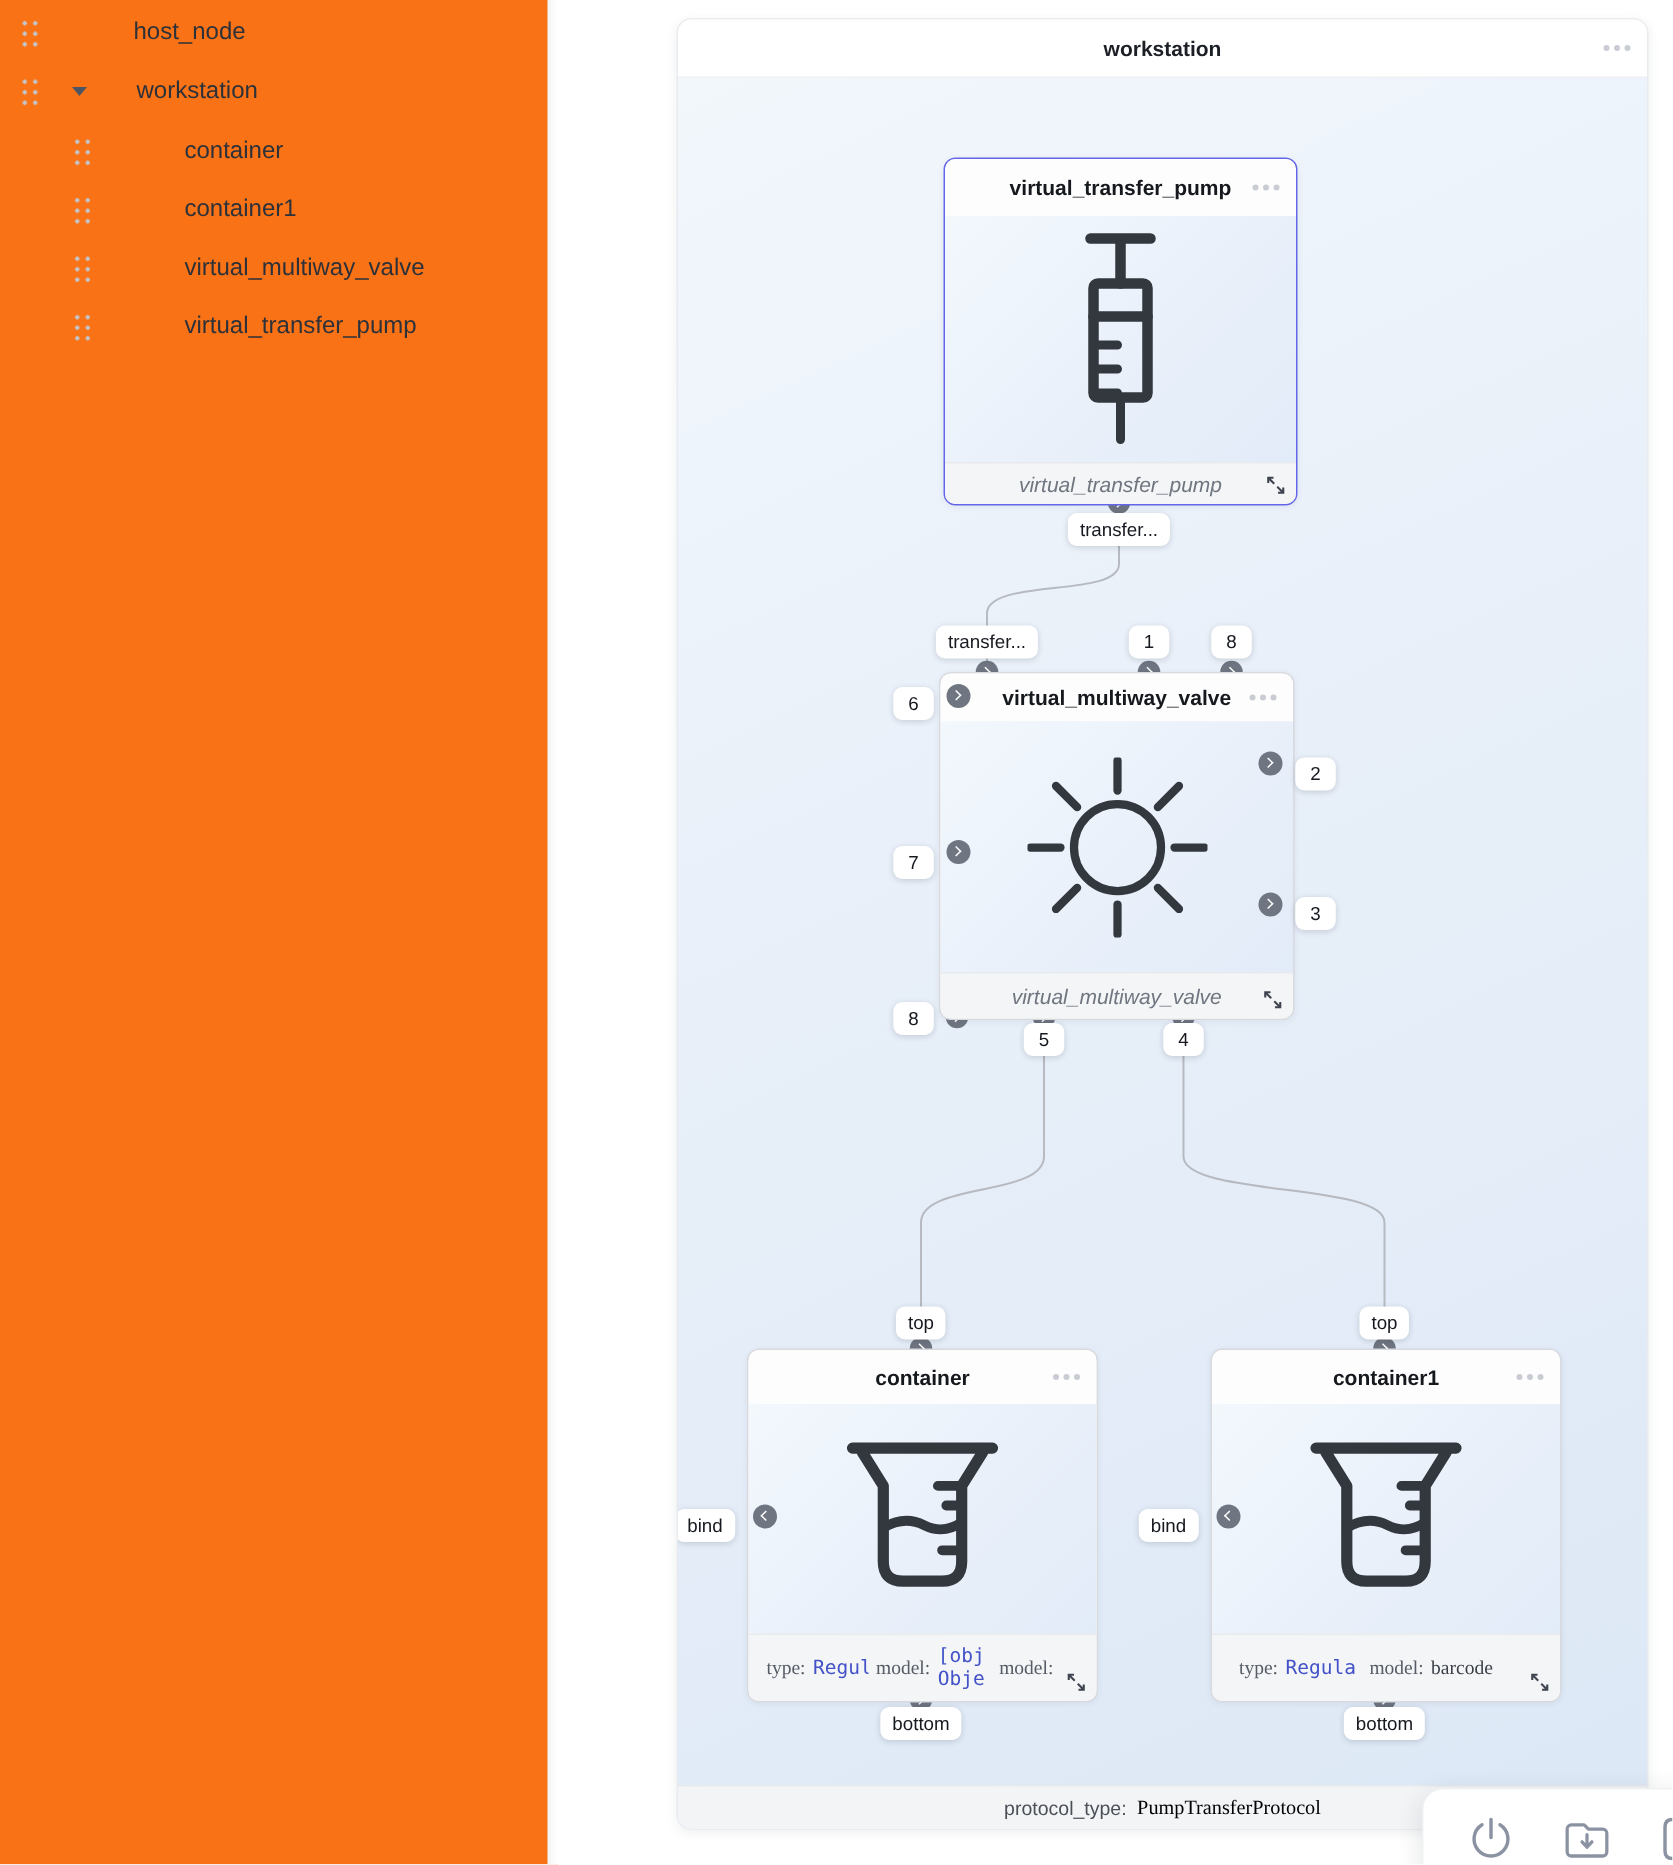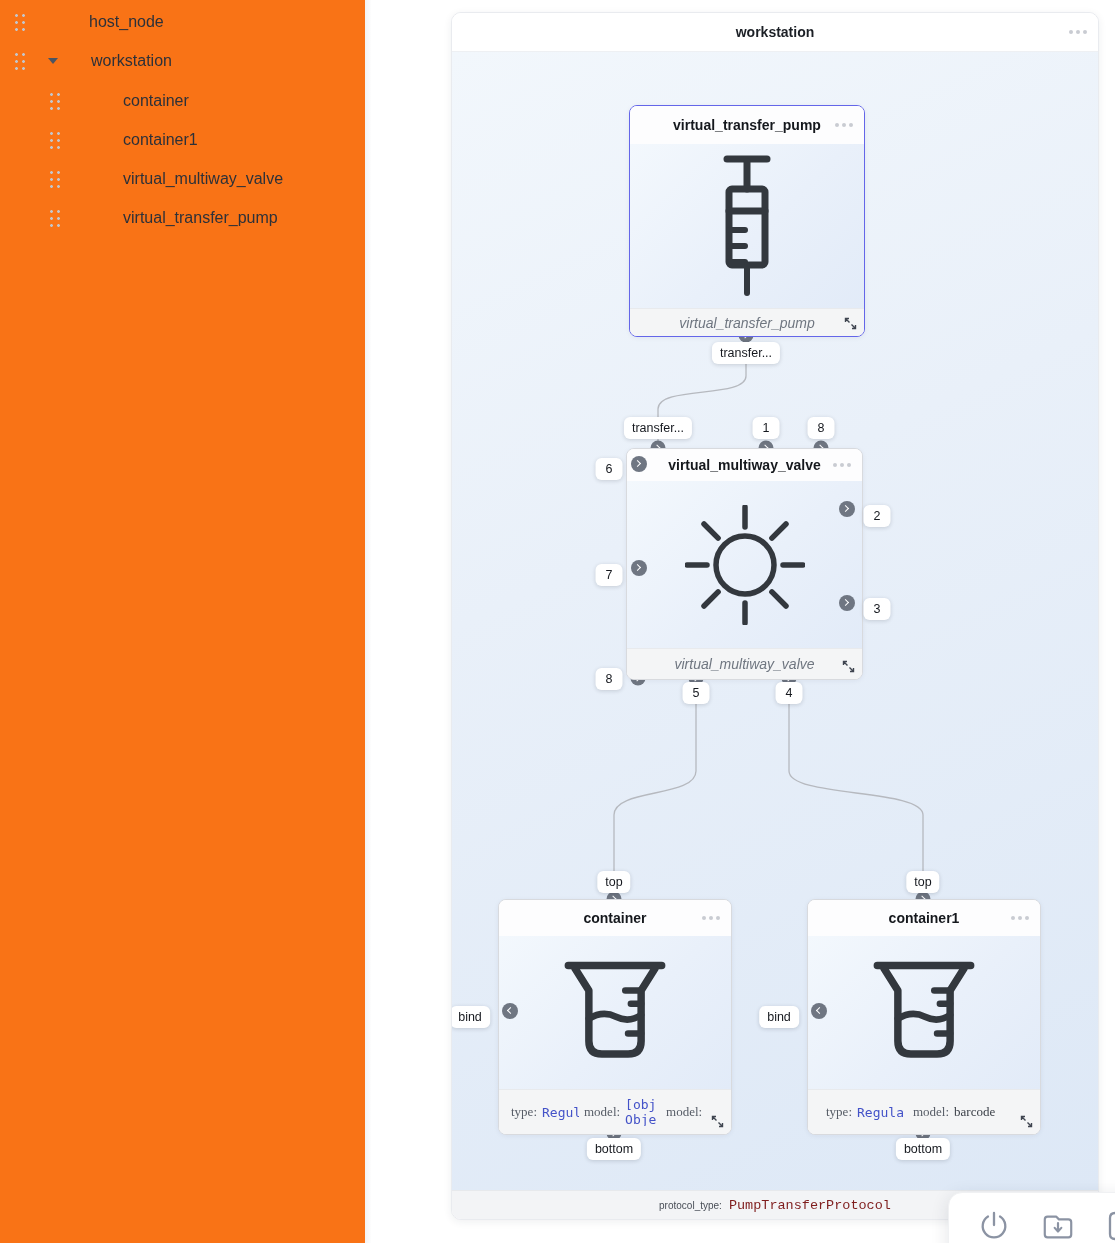--- a/index.html
+++ b/index.html
@@ -26,22 +26,22 @@
   .workstation{position:absolute;left:80px;top:12px;width:646px;height:1206px;
       border:1px solid #e9ebef;border-radius:10px;overflow:hidden;background:#fff;
       box-shadow:0 2px 8px rgba(30,40,60,.07);}
   .ws-header{position:absolute;left:0;top:0;right:0;height:38px;background:#fff;
       border-bottom:1px solid #eef0f3;display:flex;align-items:center;justify-content:center;z-index:6;}
   .ws-title{font-size:14px;font-weight:700;color:#1c2026;}
   .ws-bg{position:absolute;left:0;top:38px;right:0;bottom:28px;
       background:linear-gradient(155deg,#f2f7fc 0%,#e9f0f9 40%,#dde8f6 100%);z-index:0;}
   .ws-footer{position:absolute;left:0;bottom:0;right:0;height:28px;background:#f3f4f6;
       border-top:1px solid #e7e9ec;display:flex;align-items:center;justify-content:center;gap:7px;z-index:6;}
-  .f-label{font-size:10px;color:#4a4f58;}
-  .mono{font-family:Liberation Mono, monospace;color:#7f1d1d;}
+  .f-label{font-size:13px;color:#4a4f58;}
+  .mono{font-family:Liberation Serif, serif;color:#000000;}
   .f-value{font-size:13.5px;}
 
   
   .ellipsis-icon{display:inline-flex;gap:3px;align-items:center;cursor:pointer;}
   .ellipsis-icon i{width:4px;height:4px;border-radius:50%;background:#c9ccd2;}
   .hdr-ellipsis{position:absolute;right:11px;top:50%;transform:translateY(-50%);}
 
   
   .edges{position:absolute;left:0;top:0;z-index:1;pointer-events:none;}
   .edges path{fill:none;stroke:#b6b9bf;stroke-width:1.3;}

